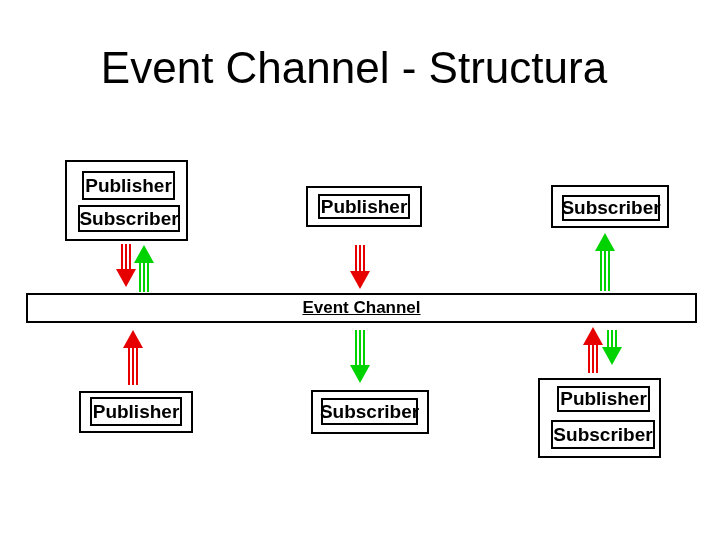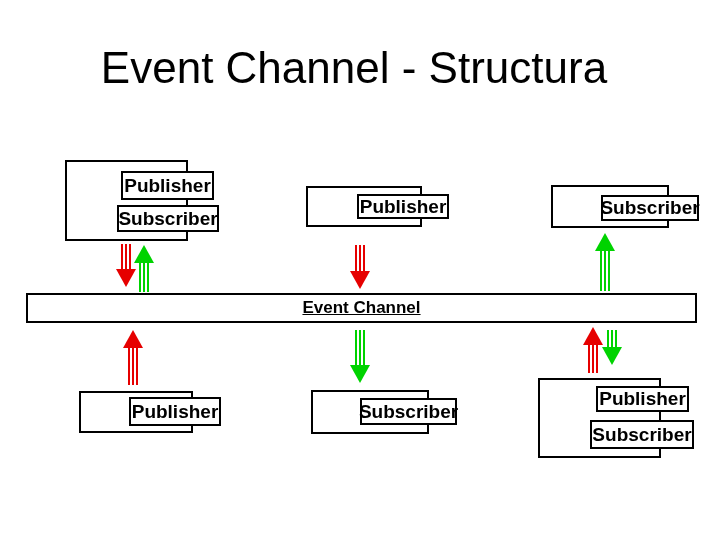--- a/index.html
+++ b/index.html
@@ -17,21 +17,21 @@
     position:absolute;left:0;top:46px;width:100%;
     text-align:center;font-size:44px;font-weight:400;color:var(--ink);
     letter-spacing:0px;line-height:1.0;
   }
   .outer-box{
     position:absolute;border:2px solid var(--ink);background:#ffffff;
   }
   .node{
     position:absolute;border:2px solid var(--ink);background:#ffffff;
     display:flex;align-items:center;justify-content:center;
-    font-size:19px;font-weight:700;color:var(--ink);white-space:nowrap;margin-left:39px;
+    font-size:19px;font-weight:700;color:var(--ink);white-space:nowrap;
   }
   .channel-bar{
     position:absolute;left:26px;top:293px;width:671px;height:30px;
     border:2px solid var(--ink);background:#ffffff;
     display:flex;align-items:center;justify-content:center;
     font-size:17px;font-weight:700;color:var(--ink);text-decoration:underline;
   }
   .arrow{
     position:absolute;display:flex;flex-direction:column;align-items:center;
   }

